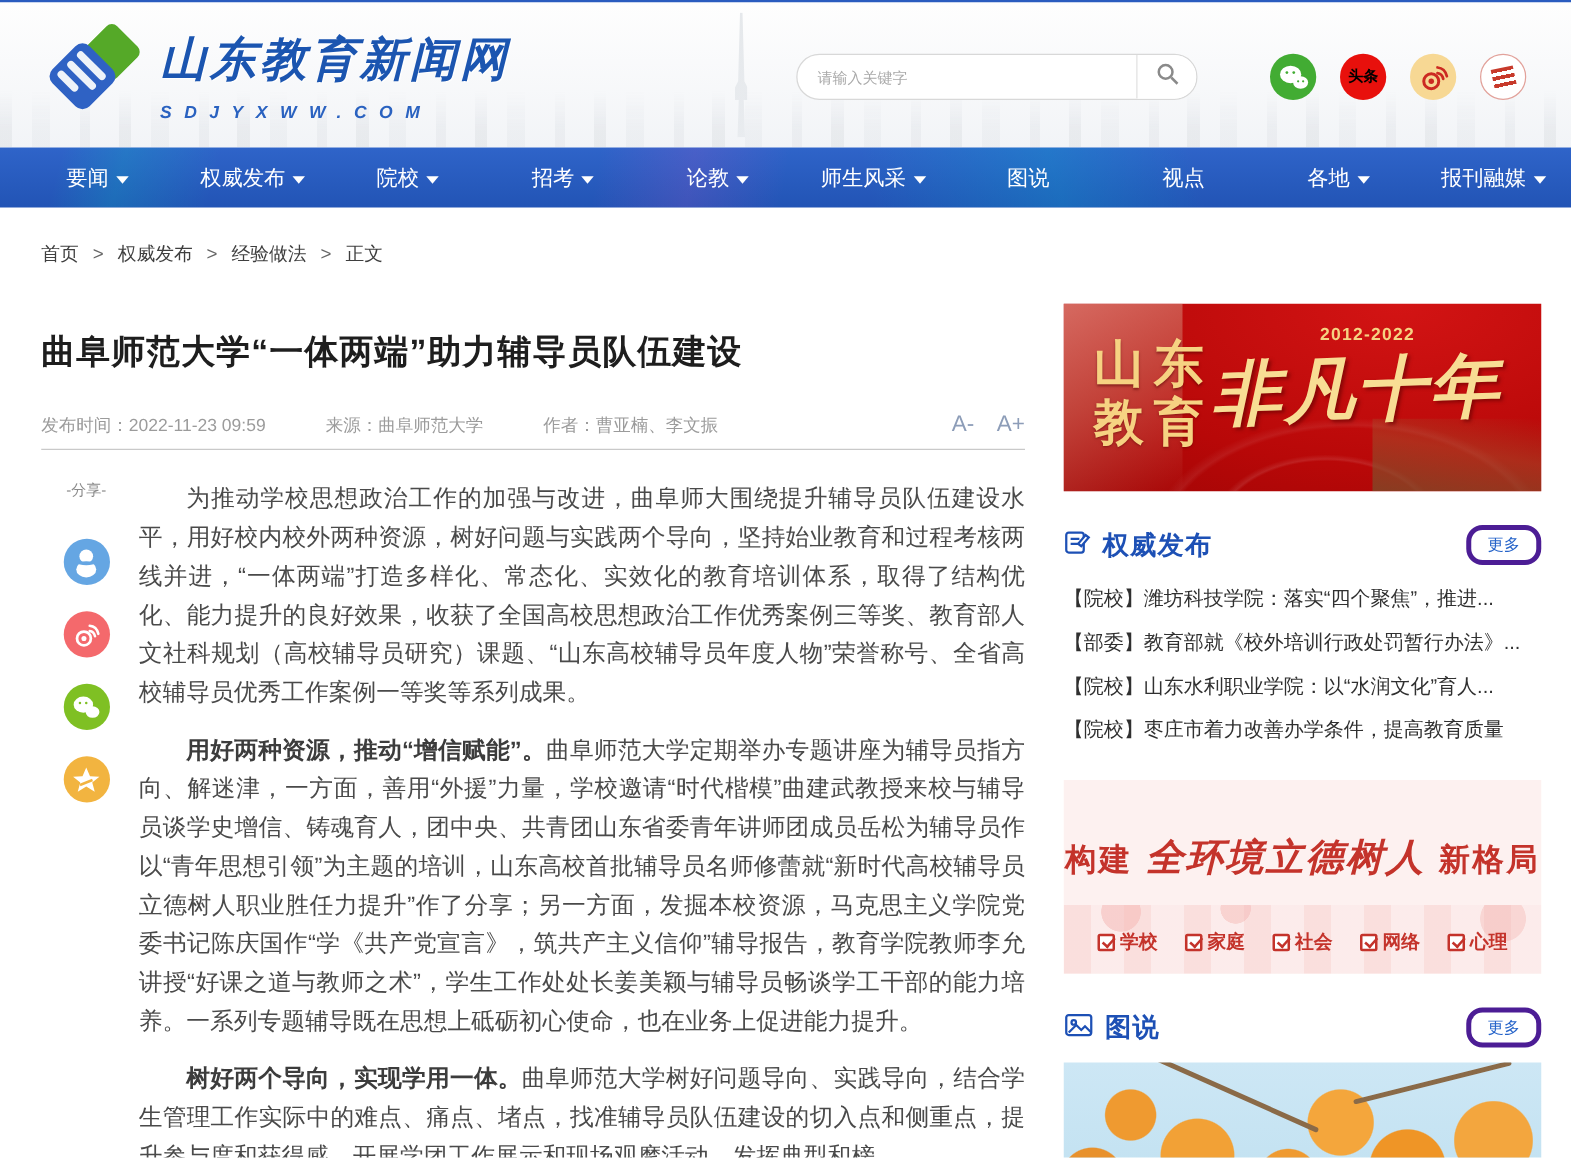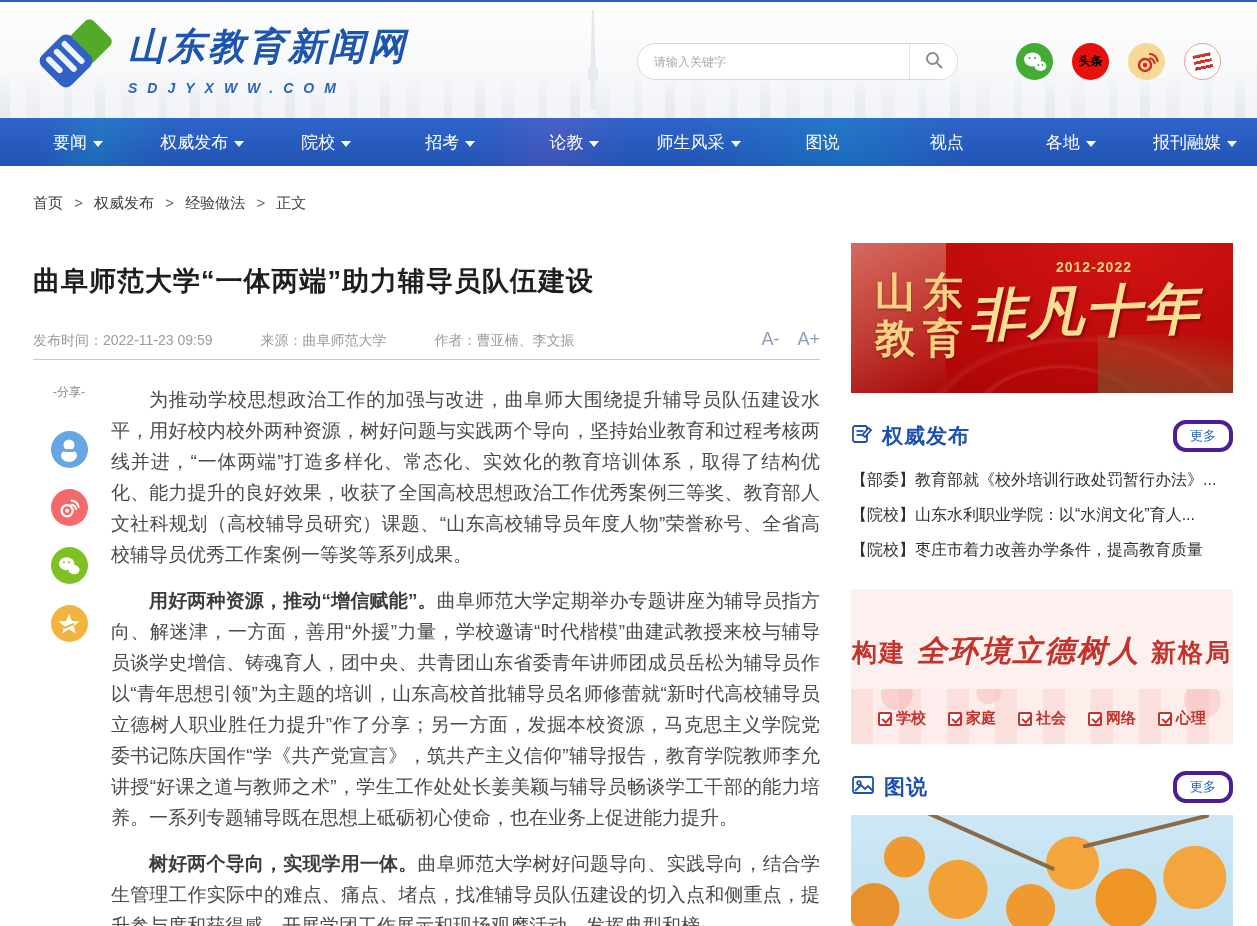--- a/index.html
+++ b/index.html
@@ -327,20 +327,21 @@
           <rect x="2" y="3" width="14" height="16" rx="2"></rect>
           <line x1="5.5" y1="8" x2="12.5" y2="8"></line>
             <line x1="5.5" y1="12" x2="12.5" y2="12"></line>
           <path d="M14 14 l6 -7 l-2.5 -2 l-6 7 z" fill="#fff"></path>
         </svg>
       </span>
       <span class="sec-title">权威发布</span>
       <span class="more-btn">更多</span>
     </div>
     <ul class="auth-list">
+      <li>【院校】潍坊科技学院：落实“四个聚焦”，推进...</li>
       <li>【部委】教育部就《校外培训行政处罚暂行办法》...</li>
       <li>【院校】山东水利职业学院：以“水润文化”育人...</li>
       <li>【院校】枣庄市着力改善办学条件，提高教育质量</li>
     </ul>
 
     <div class="banner-env">
       <div class="env-title">
         <span class="pre">构建</span>
         <span class="mid">全环境立德树人</span>
         <span class="post">新格局</span>

